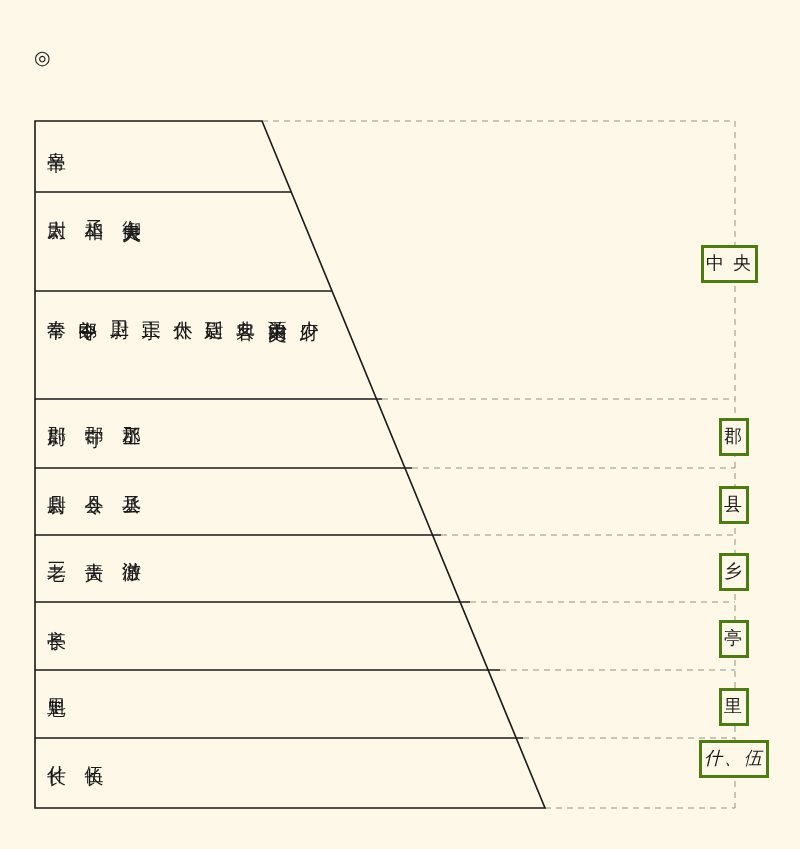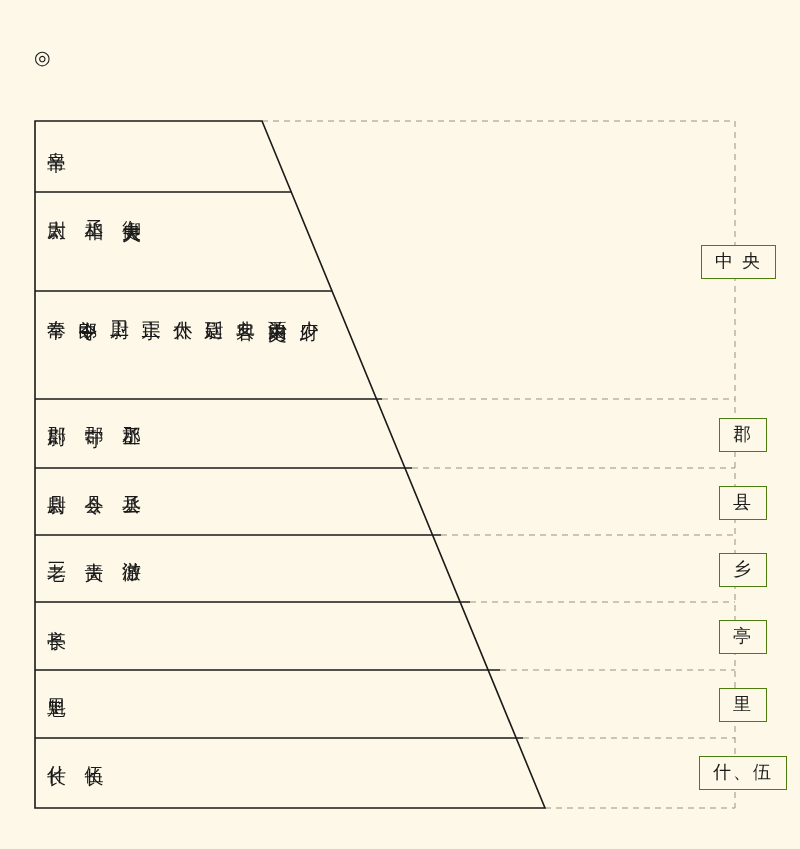--- a/index.html
+++ b/index.html
@@ -62,24 +62,24 @@
   .vcol {
     writing-mode: vertical-rl;
     text-orientation: upright;
     white-space: nowrap;
     letter-spacing: 1px;
   }
 
   
   .cat-box {
     position: absolute;
-    border: 1px solid #4d7c0f;
+    border: 3px solid #4d7c0f;
     background: #fdf8e7;
     font-size: 18px;
-    padding: 5px 13px;
+    padding: 5px 2px;
     letter-spacing: 2px;
     white-space: nowrap;
     line-height: 1.2;
   }
 </style>
 </head>
 <body>
 
 <div class="page-title">
   <span class="title-marker">◎</span>
@@ -173,15 +173,15 @@
     <span class="vcol">什长</span>
     <span class="vcol">伍长</span>
   </div>
 
   <div class="cat-box" style="left:701px; top:245px;">中 央</div>
   <div class="cat-box" style="left:719px; top:418px;">郡</div>
   <div class="cat-box" style="left:719px; top:486px;">县</div>
   <div class="cat-box" style="left:719px; top:553px;">乡</div>
   <div class="cat-box" style="left:719px; top:620px;">亭</div>
   <div class="cat-box" style="left:719px; top:688px;">里</div>
-  <div class="cat-box" style="left:699px; top:756px;">什、伍</div>
+  <div class="cat-box" style="left:699px; top:740px;font-style:italic;">什、伍</div>
 
 </div>
 
 </body></html>

